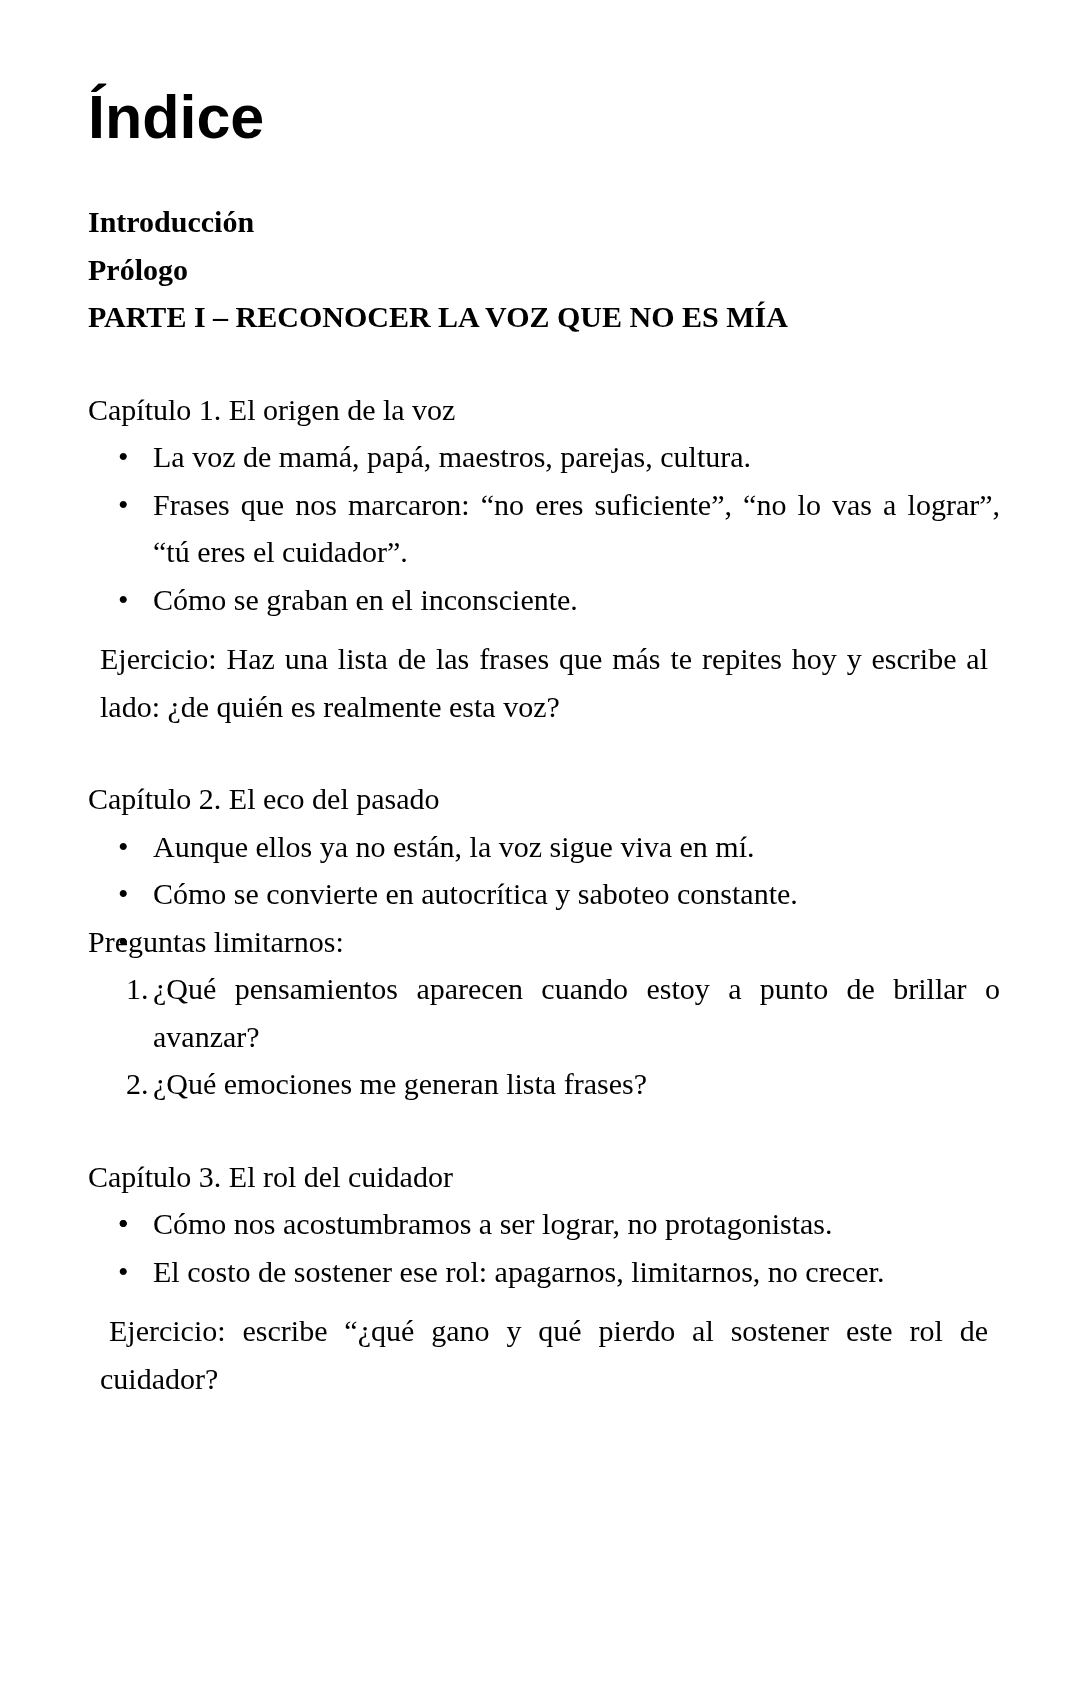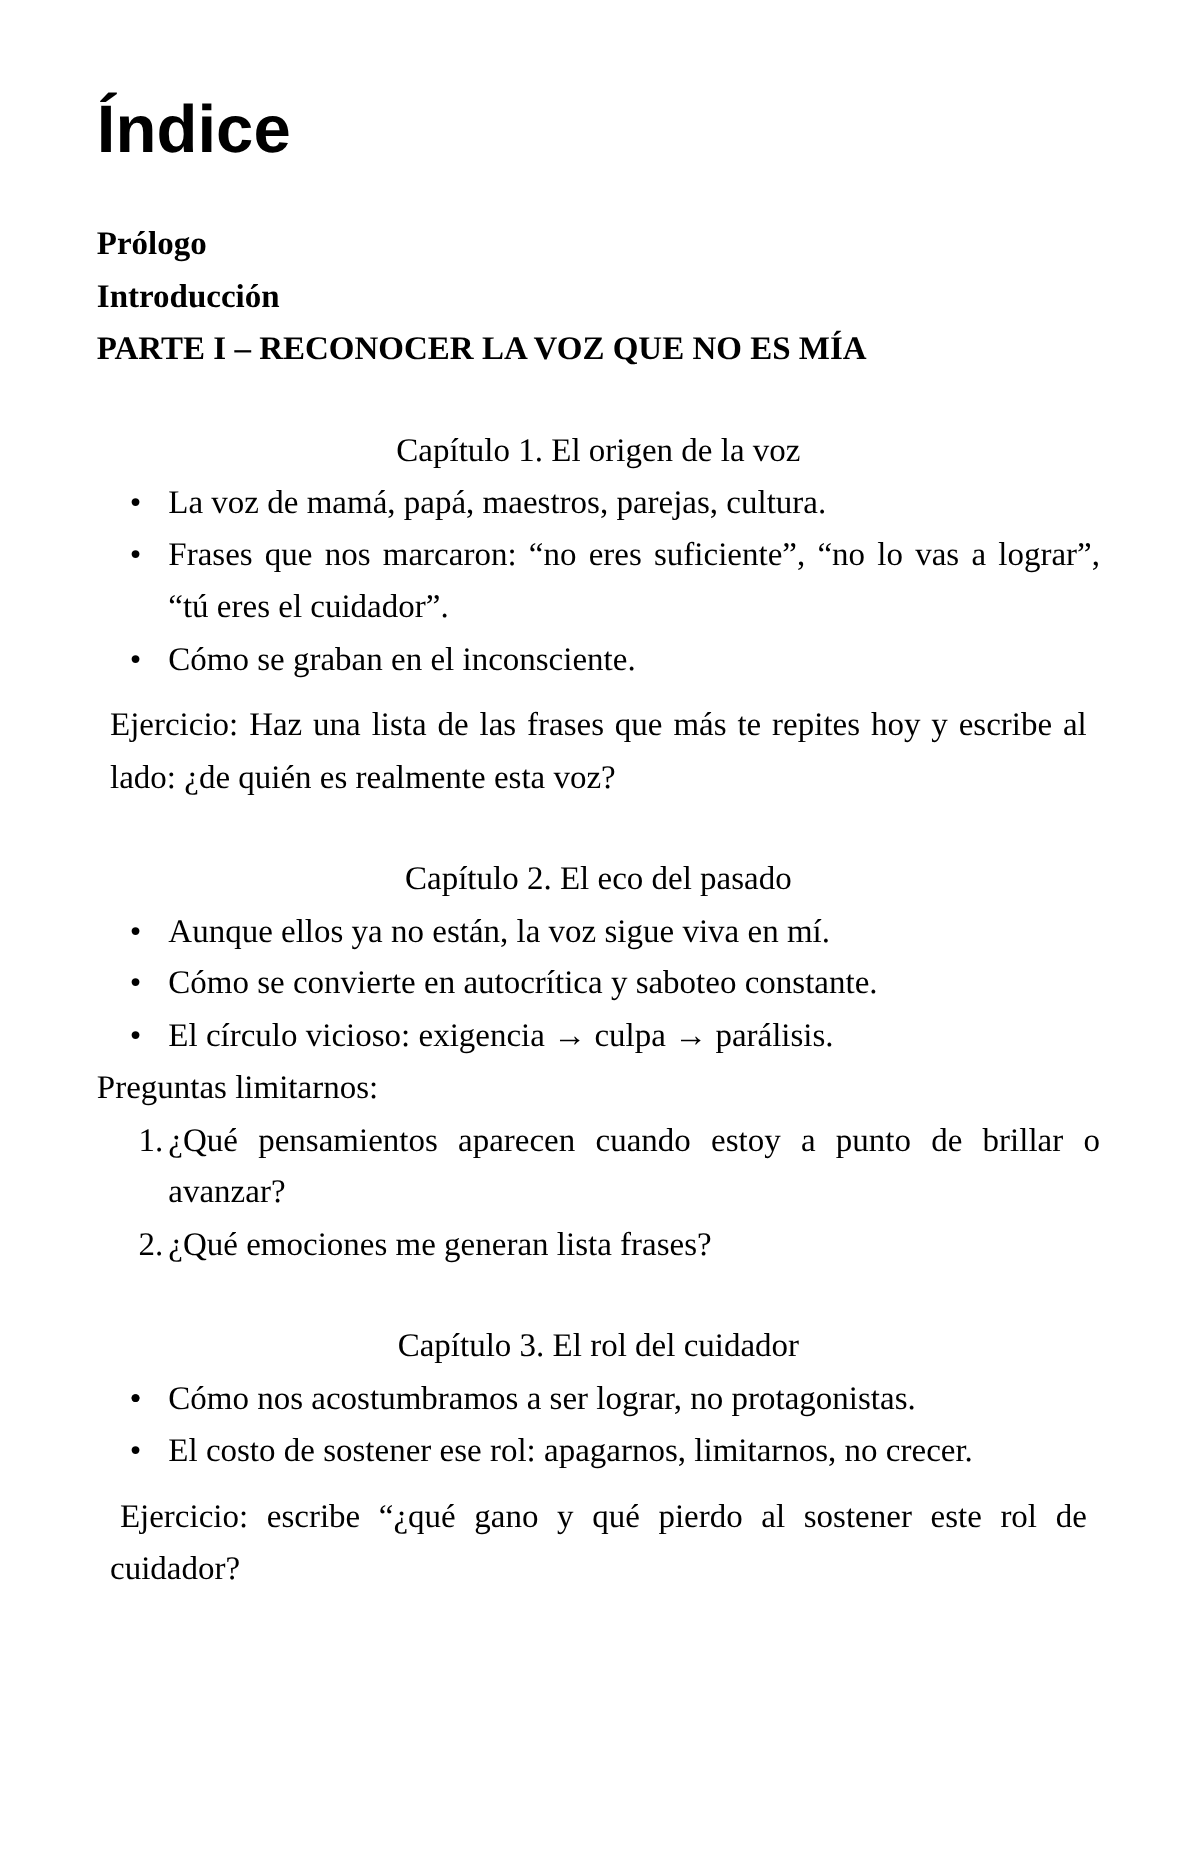--- a/index.html
+++ b/index.html
@@ -32,21 +32,20 @@
   }
   .fm-line {
     font-weight: 700;
     margin: 0;
   }
   .section {
     margin-top: 45px;
   }
   .chapter-heading {
     margin: 0;
-    text-align: center;
   }
   .blist {
     margin: 0;
   }
   .li {
     position: relative;
     padding-left: 65px;
     text-align: justify;
   }
   .li .marker {
@@ -68,22 +67,22 @@
     text-indent: 9px;
   }
 </style>
 </head>
 <body>
 
 <div class="page">
 
   <h1 class="doc-title">Índice</h1>
 
+  <p class="fm-line">Introducción</p>
   <p class="fm-line">Prólogo</p>
-  <p class="fm-line">Introducción</p>
   <p class="fm-line">PARTE I – RECONOCER LA VOZ QUE NO ES MÍA</p>
 
   <div class="section">
     <p class="chapter-heading">Capítulo 1. El origen de la voz</p>
     <div class="blist">
       <div class="li">
         <span class="marker">•</span>
         <span>La voz de mamá, papá, maestros, parejas, cultura.</span>
       </div>
       <div class="li">
@@ -104,21 +103,20 @@
       <div class="li">
         <span class="marker">•</span>
         <span>Aunque ellos ya no están, la voz sigue viva en mí.</span>
       </div>
       <div class="li">
         <span class="marker">•</span>
         <span>Cómo se convierte en autocrítica y saboteo constante.</span>
       </div>
       <div class="li">
         <span class="marker">•</span>
-        <span>El círculo vicioso: exigencia → culpa → parálisis.</span>
       </div>
     </div>
     <p class="plain-line">Preguntas limitarnos:</p>
     <div class="blist">
       <div class="li qli">
         <span class="marker">1.</span>
         <span>¿Qué pensamientos aparecen cuando estoy a punto de brillar o avanzar?</span>
       </div>
       <div class="li qli">
         <span class="marker">2.</span>

